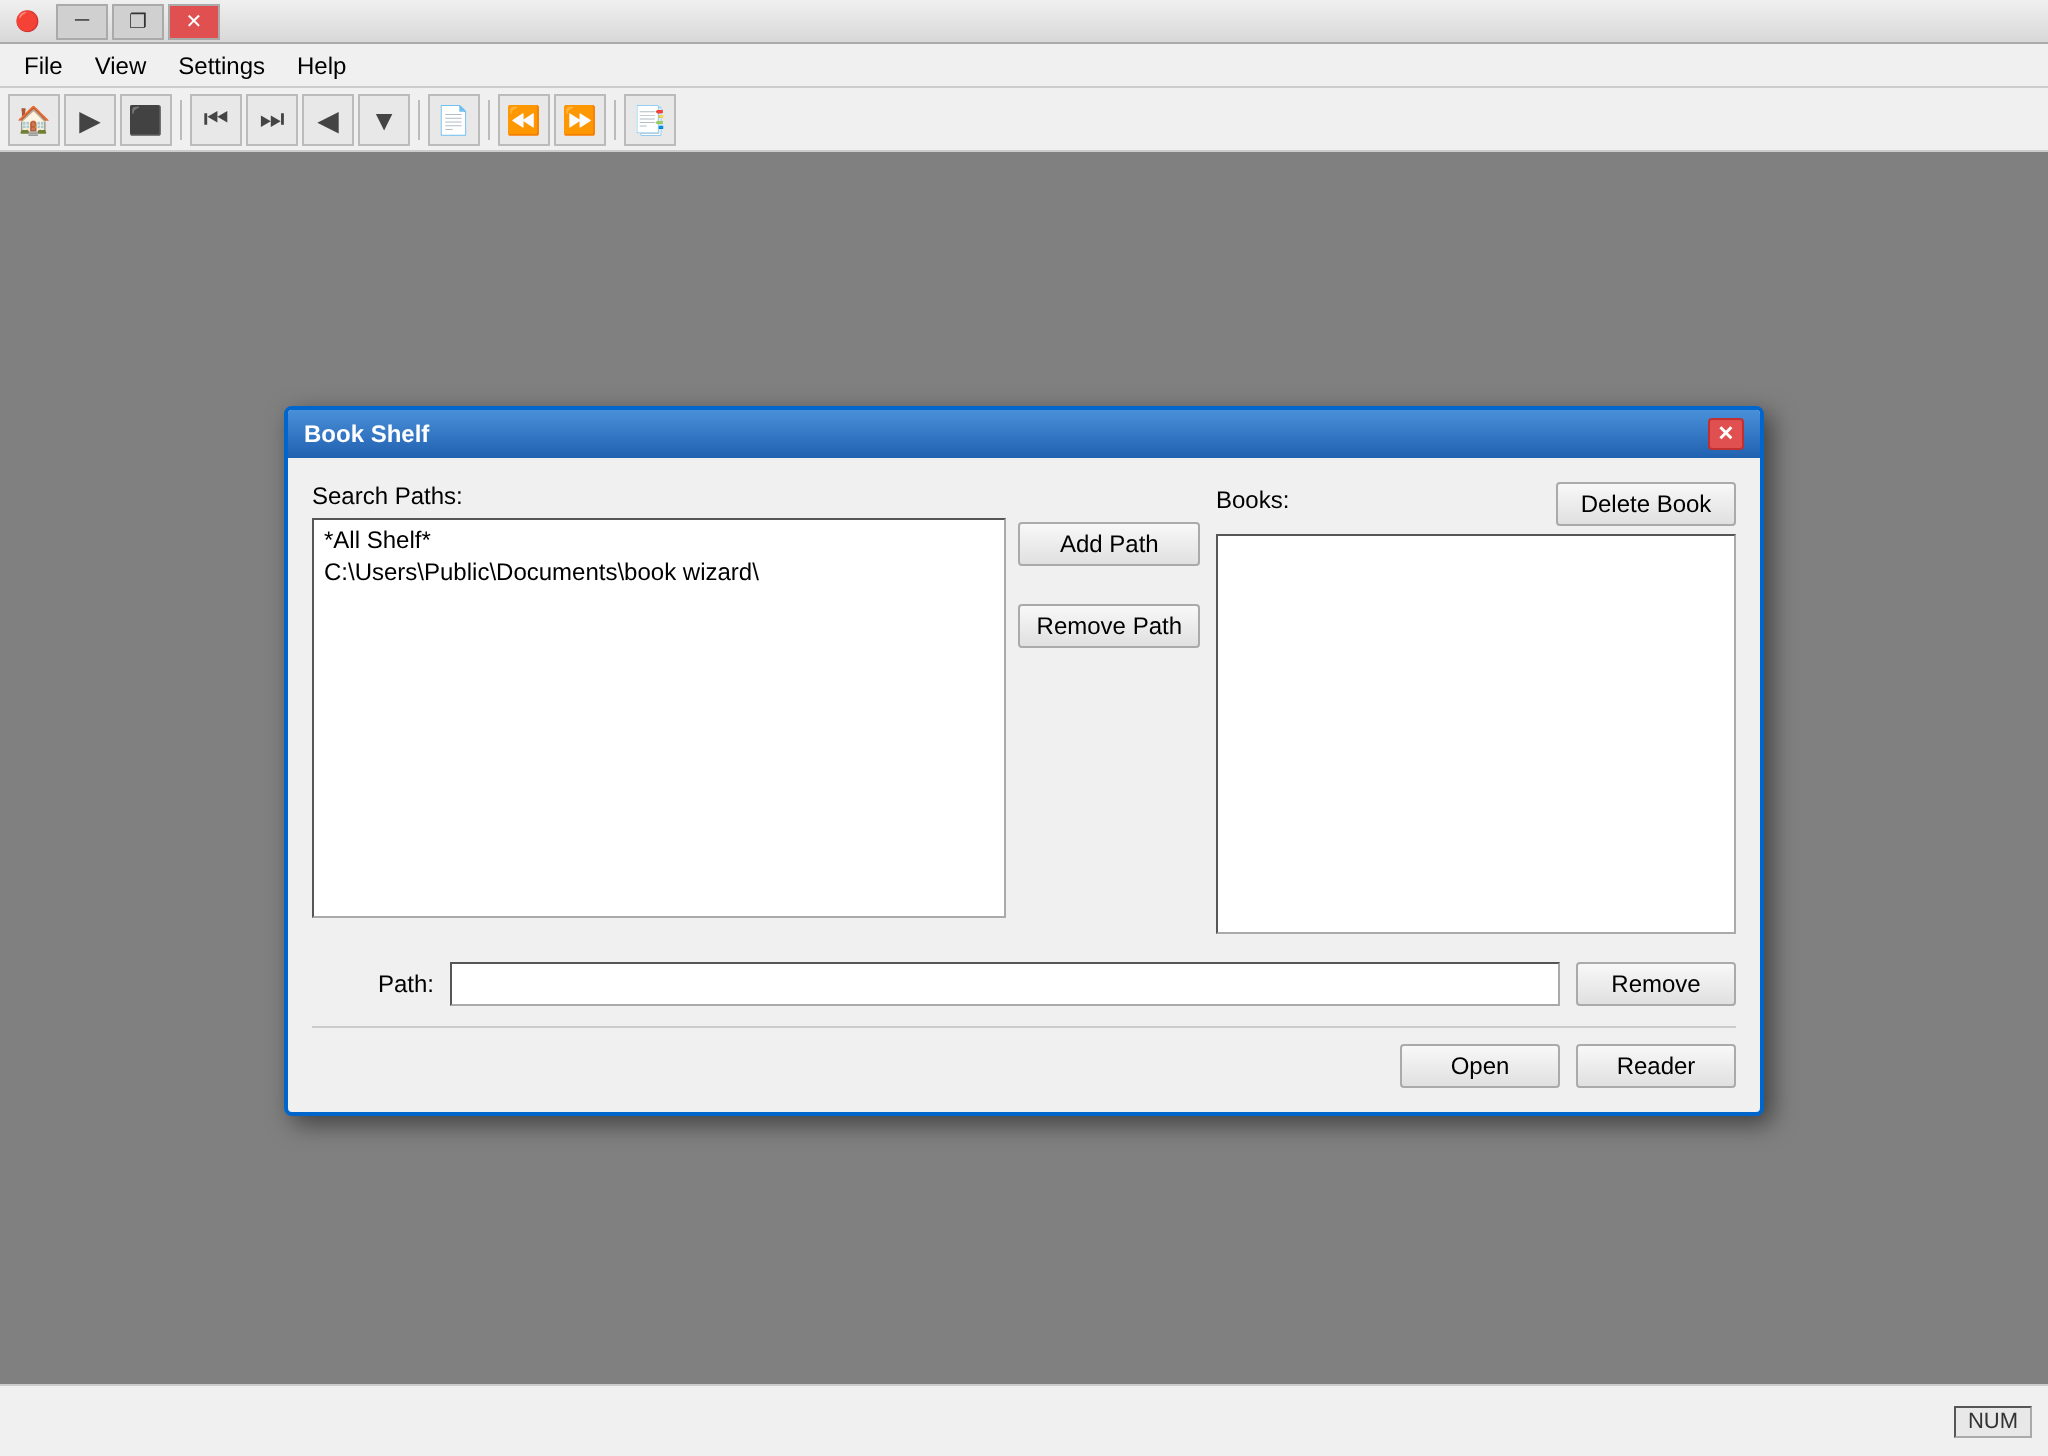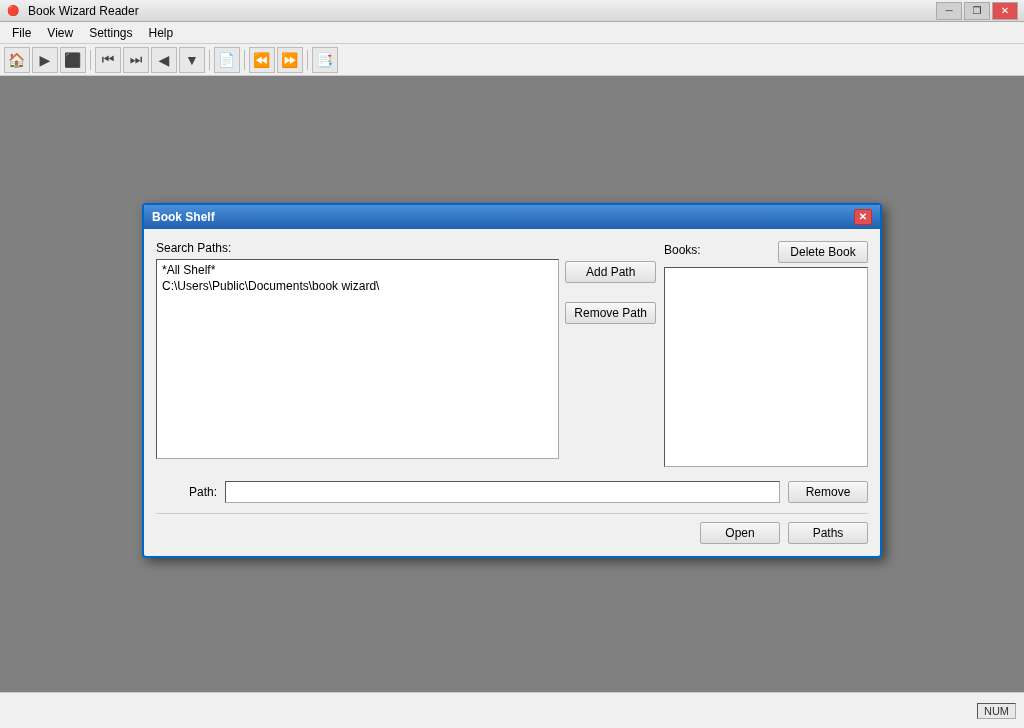--- a/index.html
+++ b/index.html
@@ -227,21 +227,21 @@
       display: flex;
       flex-direction: column;
       gap: 19px;
       padding-top: 2px;
     }
 
     
     .right-panel {
       display: flex;
       flex-direction: column;
-      width: 204px;
+      width: 260px;
     }
     .books-list {
       background: white;
       border: 1px inset #aaa;
       height: 200px;
       overflow-y: auto;
       padding: 2px;
       margin-bottom: 4px;
     }
 
@@ -294,21 +294,20 @@
       padding-top: 8px;
     }
   </style>
 </head>
 <body>
 
 <div class="title-bar">
   <div class="title-bar-icon">
     <span>🔴</span>
   </div>
-  <span class="title-bar-text">Book Wizard Reader</span>
   <div class="title-bar-buttons">
     <div class="title-bar-btn">─</div>
     <div class="title-bar-btn">❐</div>
     <div class="title-bar-btn close-btn">✕</div>
   </div>
 </div>
 
 <div class="menu-bar">
   <div class="menu-item">File</div>
   <div class="menu-item">View</div>
@@ -374,21 +373,21 @@
         </div>
 
         <div class="path-row">
           <span class="path-label">Path:</span>
           <input class="path-input" type="text" value="" style="">
           <button class="btn">Remove</button>
         </div>
 
         <div class="dialog-footer">
           <button class="btn">Open</button>
-          <button class="btn">Paths</button>
+          <button class="btn">Reader</button>
         </div>
 
       </div>
     </div>
   </div>
 
 </div>
 
 <div class="status-bar">
   <span class="status-num">NUM</span>

